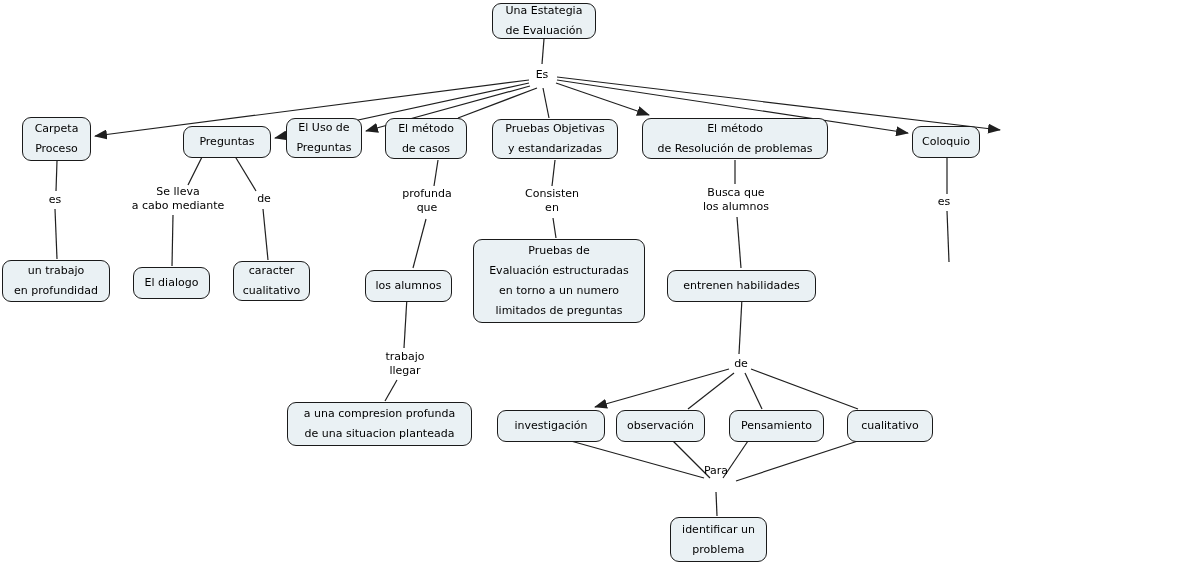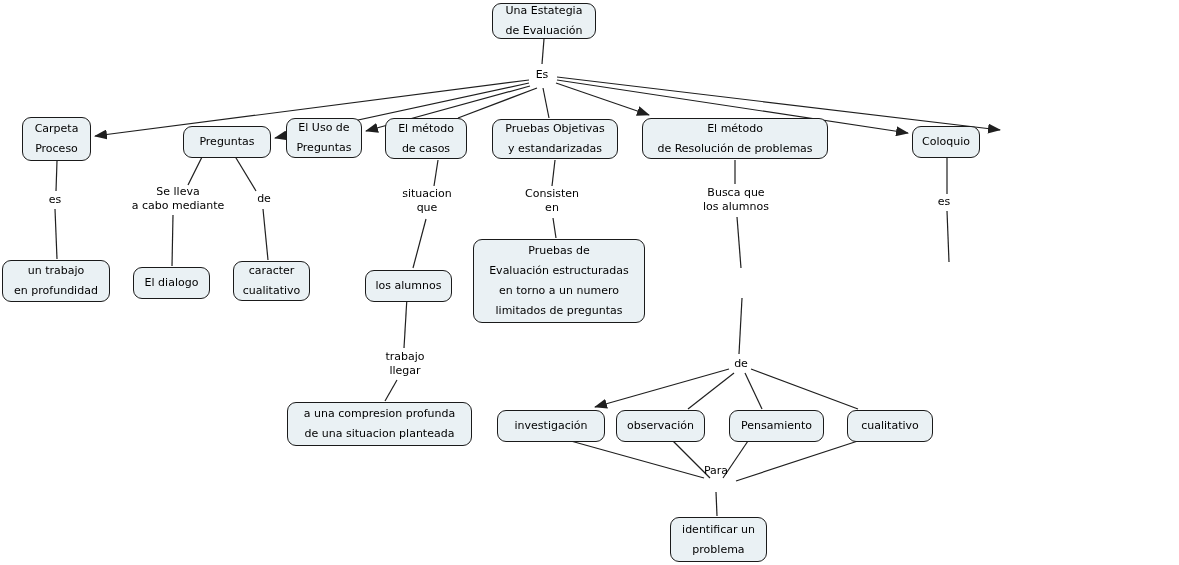--- a/index.html
+++ b/index.html
@@ -90,35 +90,36 @@
   <div class="node" style="left:2px;top:260px;width:108px;height:42px">un trabajo
 en profundidad</div>
   <div class="node" style="left:133px;top:267px;width:77px;height:27px">El dialogo</div>
   <div class="node" style="left:233px;top:261px;width:77px;height:40px">caracter
 cualitativo</div>
   <div class="node" style="left:365px;top:270px;width:87px;height:27px">los alumnos</div>
   <div class="node" style="left:473px;top:239px;width:172px;height:84px">Pruebas de
 Evaluación estructuradas
 en torno a un numero
 limitados de preguntas</div>
+  <div class="node" style="left:667px;top:270px;width:149px;height:27px">entrenen habilidades</div>
   <div class="node" style="left:287px;top:402px;width:185px;height:44px">a una compresion profunda
 de una situacion planteada</div>
   <div class="node" style="left:497px;top:410px;width:108px;height:28px">investigación</div>
   <div class="node" style="left:616px;top:410px;width:89px;height:28px">observación</div>
   <div class="node" style="left:729px;top:410px;width:95px;height:28px">Pensamiento</div>
   <div class="node" style="left:847px;top:410px;width:86px;height:28px">cualitativo</div>
   <div class="node" style="left:670px;top:517px;width:97px;height:45px">identificar un
 problema</div>
 
   <div class="lp" style="left:542px;top:75px">Es</div>
   <div class="lp" style="left:55px;top:200px">es</div>
   <div class="lp" style="left:178px;top:199px">Se lleva
 a cabo mediante</div>
   <div class="lp" style="left:264px;top:199px">de</div>
-  <div class="lp" style="left:427px;top:201px">situacion
+  <div class="lp" style="left:427px;top:201px">profunda
 que</div>
   <div class="lp" style="left:552px;top:201px">Consisten
 en</div>
   <div class="lp" style="left:736px;top:200px">Busca que
 los alumnos</div>
   <div class="lp" style="left:944px;top:202px">es</div>
   <div class="lp" style="left:405px;top:364px">trabajo
 llegar</div>
   <div class="lp" style="left:741px;top:364px">de</div>
   <div class="lp" style="left:716px;top:471px">Para</div>

